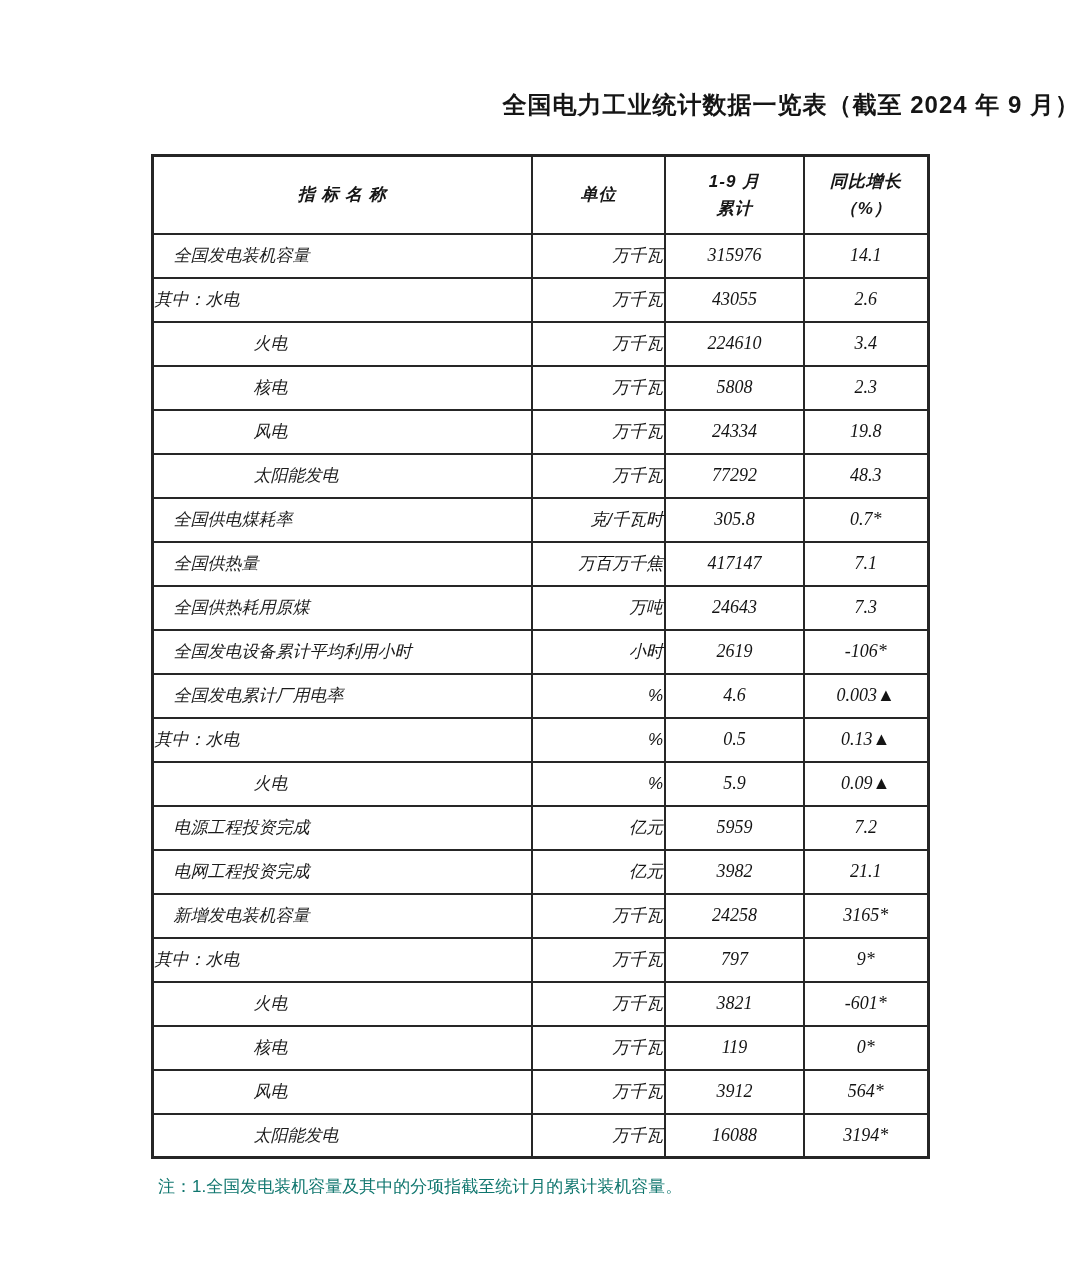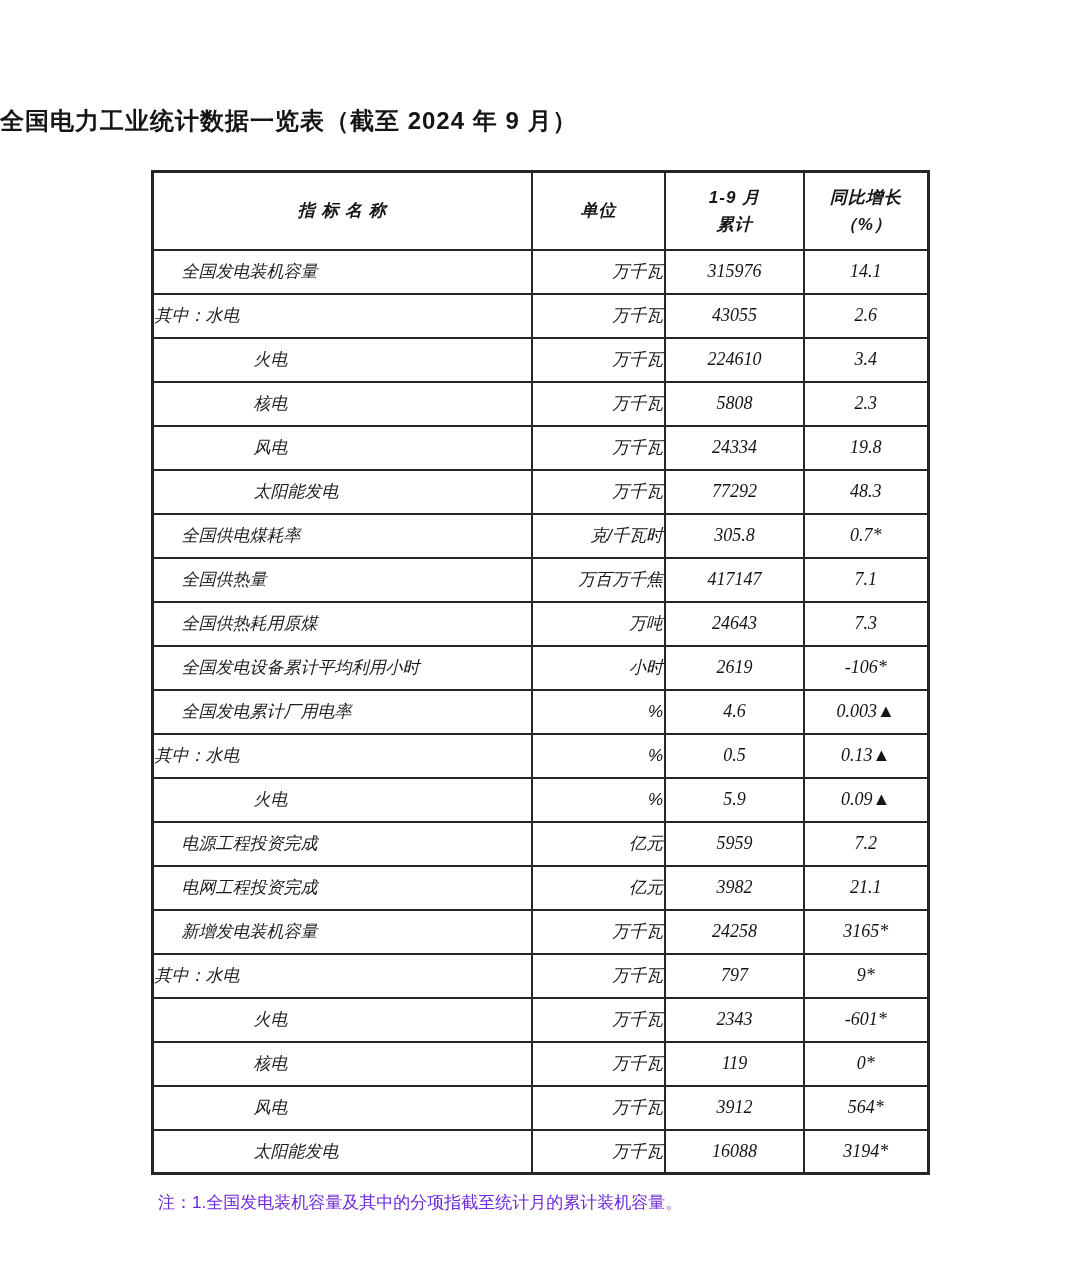--- a/index.html
+++ b/index.html
@@ -11,27 +11,26 @@
     overflow: hidden;
     color: #1f1f1f;
     font-family: "Liberation Sans", "DejaVu Sans", sans-serif;
   }
   .page {
     width: 1080px;
     padding-top: 90px;
     box-sizing: border-box;
   }
   .title {
-    text-align: left;
+    text-align: right;
     font-size: 24px;
     line-height: 30px;
     font-weight: 700;
     letter-spacing: 1px;
     color: #151515;
-    margin-top: 16px;
   }
   table.stats {
     border-collapse: collapse;
     table-layout: fixed;
     width: 776px;
     margin: 34px auto 0 auto;
     border: 3px solid #262626;
     font-style: italic;
   }
   col.c-indicator { width: 380px; }
@@ -52,40 +51,40 @@
     letter-spacing: 1px;
     color: #161616;
   }
   tbody td { height: 44px; }
   .label-cell {
     text-align: left;
     font-size: 17px;
     font-weight: 500;
     color: #1b1b1b;
   }
-  .indent-0 { padding-left: 28px; }
+  .indent-0 { padding-left: 20px; }
   .indent-1 { }
   .indent-2 { padding-left: 100px; border-radius: 10px; }
   .num-cell {
     text-align: center;
     font-family: "Liberation Serif", "DejaVu Serif", serif;
     font-size: 18px;
     color: #141414;
   }
   .unit-cell {
     font-family: "Liberation Sans", "DejaVu Sans", sans-serif;
     font-size: 17px;
     font-weight: 500;
     text-align: right;
   }
   .notes {
     margin: 12px 0 0 158px;
     font-size: 17px;
     line-height: 32px;
-    color: #6d28d9;
+    color: #0f766e;
     font-weight: 500;
   }
   .note-line-2 { padding-left: 35px; }
 </style>
 </head>
 <body>
 
 <div class="page">
 
   <div class="title">全国电力工业统计数据一览表（截至 2024 年 9 月）</div>
@@ -210,21 +209,21 @@
   </tr>
         <tr>
     <td class="label-cell indent-1">其中：水电</td>
     <td class="num-cell unit-cell">万千瓦</td>
     <td class="num-cell">797</td>
     <td class="num-cell">9*</td>
   </tr>
         <tr>
     <td class="label-cell indent-2">火电</td>
     <td class="num-cell unit-cell">万千瓦</td>
-    <td class="num-cell">2343</td>
+    <td class="num-cell">3821</td>
     <td class="num-cell">-601*</td>
   </tr>
         <tr>
     <td class="label-cell indent-2">核电</td>
     <td class="num-cell unit-cell">万千瓦</td>
     <td class="num-cell">119</td>
     <td class="num-cell">0*</td>
   </tr>
         <tr>
     <td class="label-cell indent-2">风电</td>

